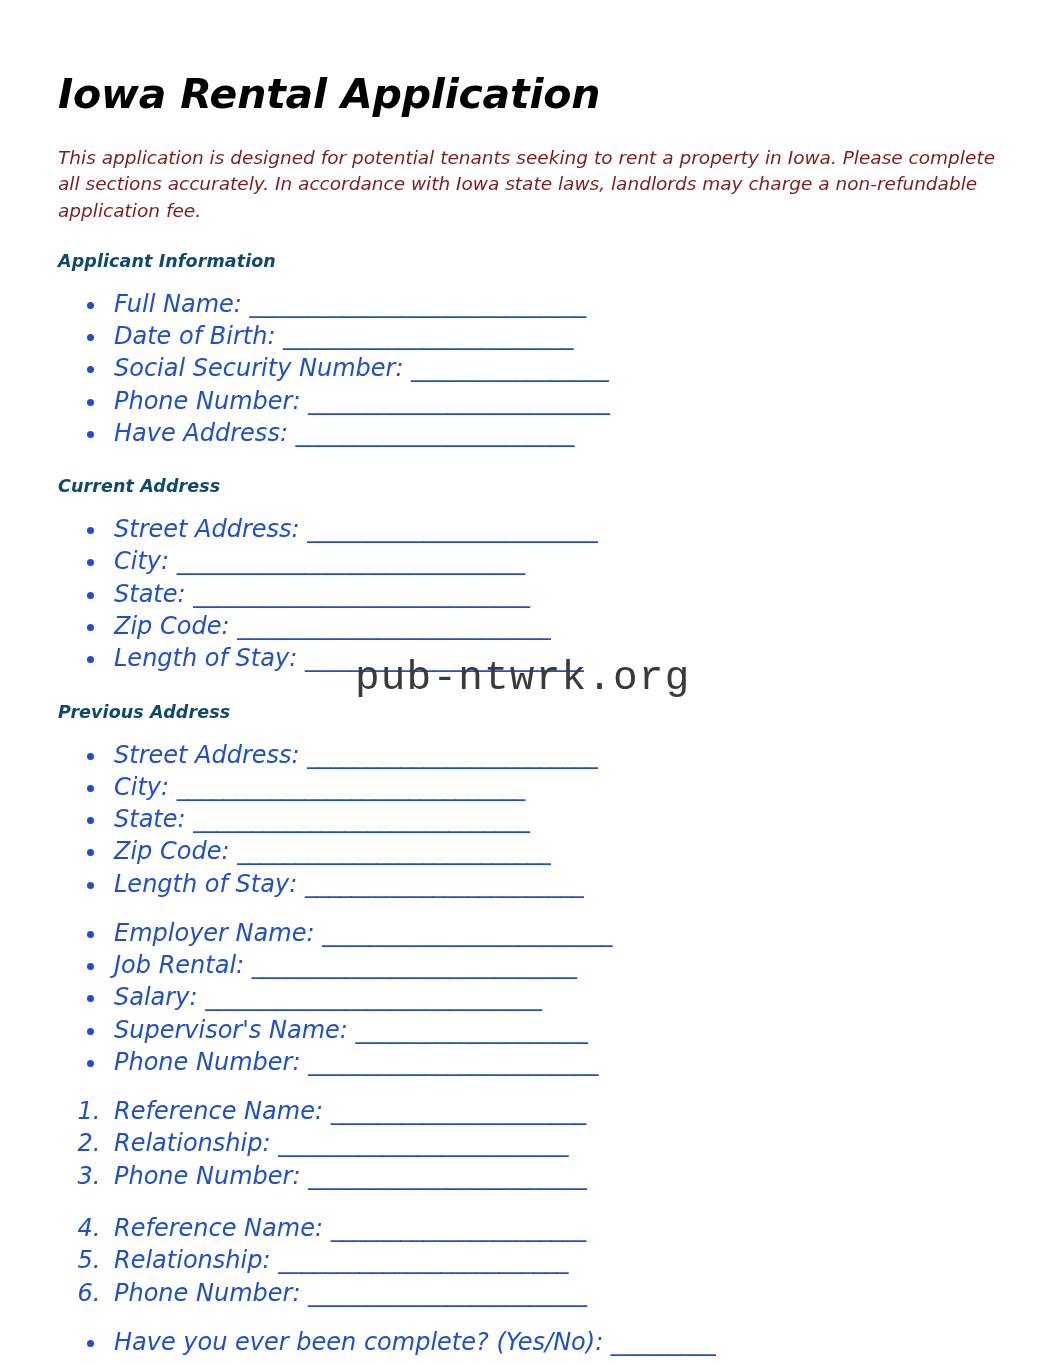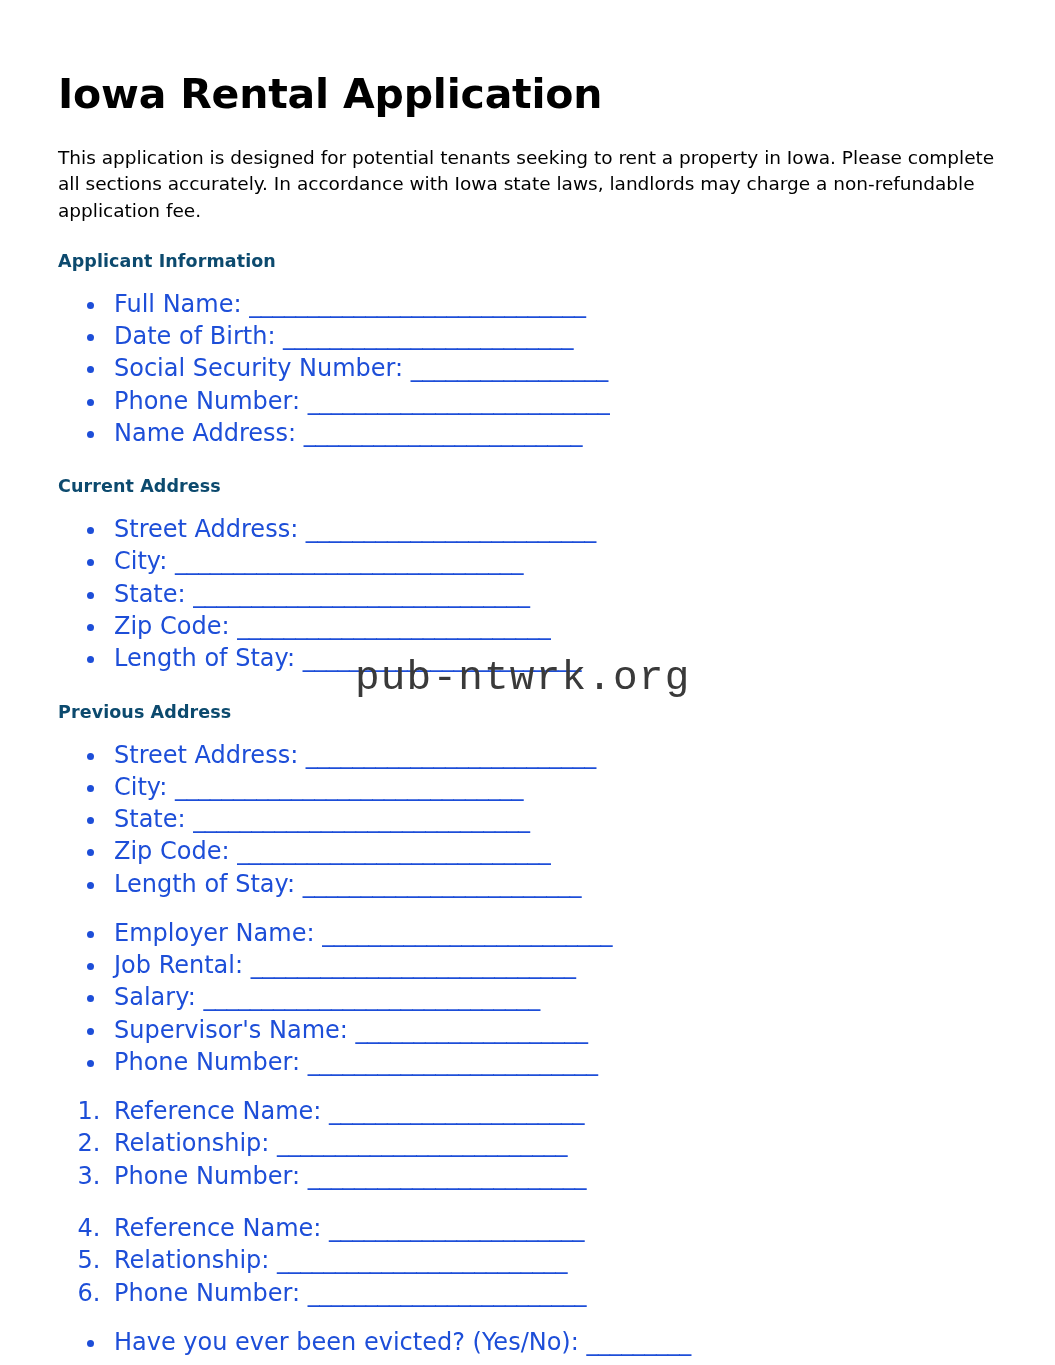--- a/index.html
+++ b/index.html
@@ -24,39 +24,40 @@
     box-sizing: border-box;
     padding: 0;
     overflow: hidden;
   }
 
   .content {
     position: absolute;
     left: 58px;
     top: 0;
     width: 940px;
+    font-style: italic;
   }
 
   .doc-title {
     font-size: 41px;
     font-weight: bold;
     letter-spacing: -0.2px;
     line-height: 1.1;
     margin: 0;
     padding-top: 72px;
     color: #000;
   }
 
   .intro {
     font-size: 18.5px;
     line-height: 1.42;
     margin: 0;
     padding-top: 28px;
     width: 942px;
-    color: #000000;
+    color: #7f1d1d;
   }
 
   .section {
     margin-top: 0;
   }
 
   .section-heading {
     font-size: 17.5px;
     font-weight: bold;
     margin: 0;
@@ -122,21 +123,21 @@
 
     <p class="intro">This application is designed for potential tenants seeking to rent a property in Iowa. Please complete all sections accurately. In accordance with Iowa state laws, landlords may charge a non-refundable application fee.</p>
 
     <div class="section">
       <h2 class="section-heading">Applicant Information</h2>
       <ul class="field-list">
         <li><span>Full Name:</span> <span class="blank">_____________________________</span></li>
         <li><span>Date of Birth:</span> <span class="blank">_________________________</span></li>
         <li><span>Social Security Number:</span> <span class="blank">_________________</span></li>
         <li><span>Phone Number:</span> <span class="blank">__________________________</span></li>
-        <li><span>Name Address:</span> <span class="blank">________________________</span></li>
+        <li><span>Have Address:</span> <span class="blank">________________________</span></li>
       </ul>
     </div>
 
     <div class="section">
       <h2 class="section-heading">Current Address</h2>
       <ul class="field-list">
         <li><span>Street Address:</span> <span class="blank">_________________________</span></li>
         <li><span>City:</span> <span class="blank">______________________________</span></li>
         <li><span>State:</span> <span class="blank">_____________________________</span></li>
         <li><span>Zip Code:</span> <span class="blank">___________________________</span></li>
@@ -173,21 +174,21 @@
       </ol>
       <ol class="field-list second-group" start="4">
         <li><span>Reference Name:</span> <span class="blank">______________________</span></li>
         <li><span>Relationship:</span> <span class="blank">_________________________</span></li>
         <li><span>Phone Number:</span> <span class="blank">________________________</span></li>
       </ol>
     </div>
 
     <div class="section">
       <ul class="field-list">
-        <li><span>Have you ever been evicted? (Yes/No):</span> <span class="blank">_________</span></li>
+        <li><span>Have you ever been complete? (Yes/No):</span> <span class="blank">_________</span></li>
       </ul>
     </div>
 
   </div>
 
   <div class="watermark">pub-ntwrk.org</div>
 
 </div>
 
 </body></html>

